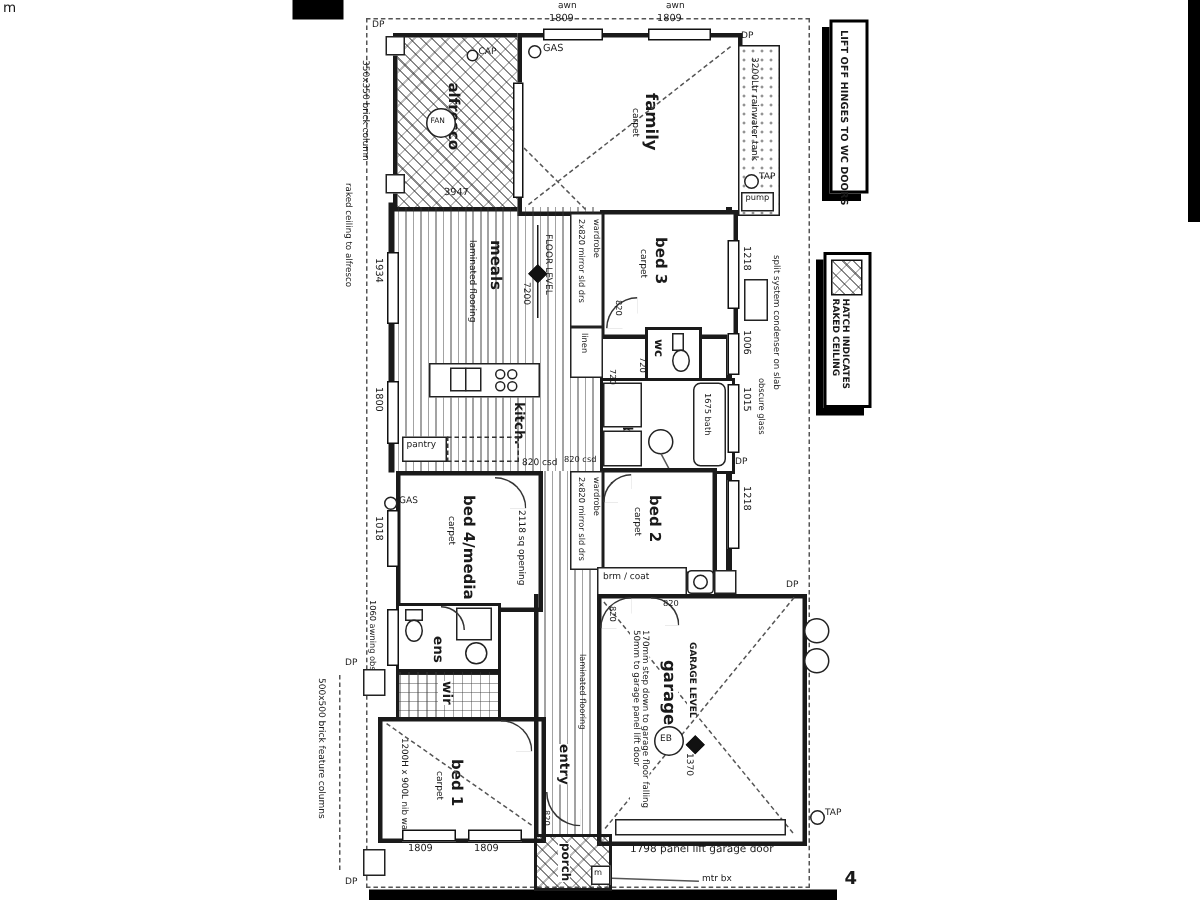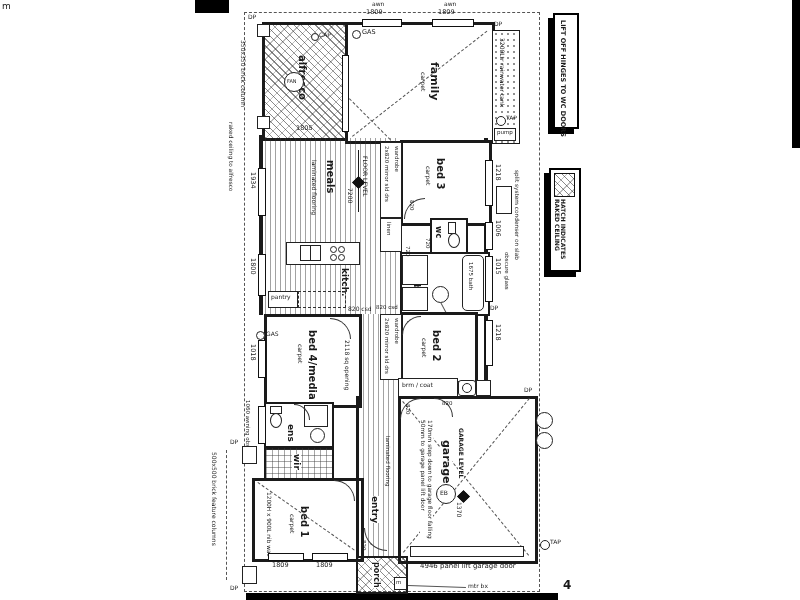--- a/index.html
+++ b/index.html
@@ -49,21 +49,21 @@
     <div class="hatch" style="position:absolute;left:3px;top:3px;width:19px;height:22px;border:1.5px solid #111"></div>
     <div class="vtw bold" style="position:absolute;left:2px;top:29px;height:66px;font-size:6px">HATCH INDICATES RAKED CEILING</div>
   </div>
 
   <div class="abs" style="left:244px;top:12px;width:294px;height:578px;border:1px dashed #555"></div>
 
   <div class="room hatch" style="left:262px;top:22px;width:83px;height:113px"></div>
   <div class="vt bold" style="position:absolute;left:296px;top:55px;font-size:10px">alfresco</div>
   <div class="fix circ" style="left:284px;top:72px;width:18px;height:18px"></div>
   <div class="lbl" style="left:287px;top:78px;font-size:5px">FAN</div>
-  <div class="lbl" style="left:296px;top:124px;font-size:6.5px">1805</div>
+  <div class="lbl" style="left:296px;top:124px;font-size:6.5px">3947</div>
   <div class="fix" style="left:257px;top:24px;width:11px;height:11px;background:#fff"></div>
   <div class="fix" style="left:257px;top:116px;width:11px;height:11px;background:#fff"></div>
 
   <div class="room" style="left:345px;top:22px;width:144px;height:116px"></div>
   <div class="vt bold" style="position:absolute;left:428px;top:62px;font-size:11px">family</div>
   <div class="vt" style="position:absolute;left:420px;top:72px;font-size:6px">carpet</div>
   <div class="dline" style="left:352px;top:136px;width:171px;transform:rotate(-38deg)"></div>
   <div class="dline" style="left:390px;top:140px;width:58px;transform:rotate(-135deg)"></div>
 
   <div class="win" style="left:342px;top:55px;width:5px;height:75px"></div>
@@ -201,21 +201,21 @@
   <div class="dline" style="left:403px;top:552px;width:199px;transform:rotate(-50.7deg)"></div>
   <div class="dline" style="left:403px;top:401px;width:199px;transform:rotate(50.7deg)"></div>
   <div class="vt bold" style="position:absolute;left:440px;top:440px;font-size:11px;background:#fff">garage</div>
   <div class="vt bold" style="position:absolute;left:458px;top:428px;font-size:6px;background:#fff">GARAGE LEVEL</div>
   <div class="dia" style="left:459px;top:492px"></div>
   <div class="vt" style="position:absolute;left:456px;top:502px;font-size:6px;background:#fff">1370</div>
   <div class="vtw" style="position:absolute;left:420px;top:420px;height:130px;font-size:5.8px;background:#fff">170mm step down to garage floor falling 50mm to garage panel lift door</div>
   <div class="fix circ" style="left:436px;top:484px;width:18px;height:18px"></div>
   <div class="lbl" style="left:440px;top:489px;font-size:6px">EB</div>
   <div class="fix" style="left:410px;top:546px;width:112px;height:9px"></div>
-  <div class="lbl" style="left:420px;top:562px;font-size:7px">4946 panel lift garage door</div>
+  <div class="lbl" style="left:420px;top:562px;font-size:7px">1798 panel lift garage door</div>
   <div class="arc" style="left:400px;top:398px;width:20px;height:20px;border-width:1px 0 0 1px;border-radius:100% 0 0 0"></div>
   <div class="vt" style="position:absolute;left:404px;top:404px;font-size:5.5px">820</div>
   <div class="arc" style="left:434px;top:398px;width:18px;height:18px;border-width:1px 1px 0 0;border-radius:0 100% 0 0"></div>
   <div class="lbl" style="left:442px;top:400px;font-size:5.5px">820</div>
   <div class="fix circ" style="left:536px;top:412px;width:15px;height:15px"></div>
   <div class="fix circ" style="left:536px;top:432px;width:15px;height:15px"></div>
   <div class="fix circ" style="left:540px;top:540px;width:8px;height:8px"></div>
   <div class="lbl" style="left:550px;top:538px;font-size:6px">TAP</div>
   <div class="lbl" style="left:524px;top:386px;font-size:6px">DP</div>
 

